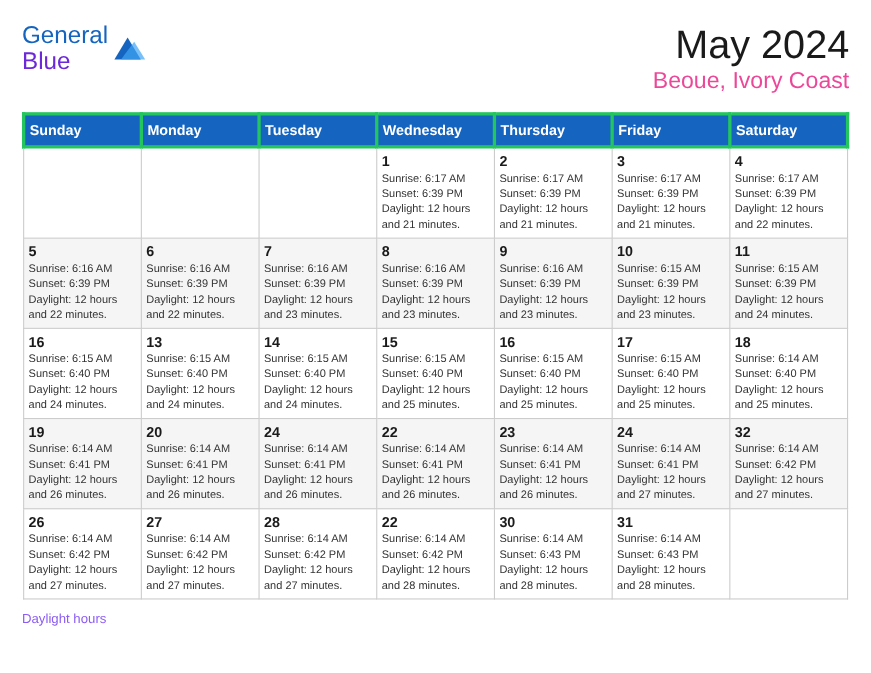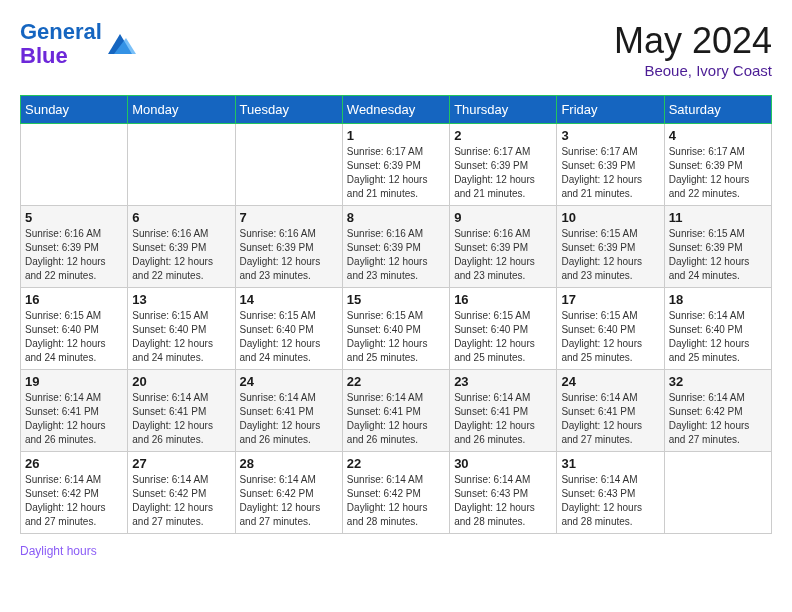--- a/index.html
+++ b/index.html
@@ -15,57 +15,57 @@
       justify-content: space-between;
       align-items: flex-start;
       margin-bottom: 16px;
     }
     .logo {
       display: flex;
       align-items: center;
     }
     .logo-text {
       font-size: 22px;
-      font-weight: bold;
+      font-weight: normal;
       color: #1a1a1a;
       line-height: 1.1;
     }
     .logo-text span {
       color: #1565c0;
     }
     .logo-icon {
       width: 32px;
       height: 28px;
       margin-left: 2px;
     }
     .title-block {
       text-align: right;
     }
     .month-title {
       font-size: 36px;
       font-weight: normal;
       color: #1a1a1a;
     }
     .location-title {
-      font-size: 15px;
-      color: #4c1d95;
+      font-size: 21px;
+      color: #ec4899;
     }
     table {
       width: 100%;
       border-collapse: collapse;
       font-size: 11px;
     }
     thead tr th {
       background-color: #1565c0;
       color: #fff;
       padding: 6px 4px;
       text-align: left;
       font-size: 13px;
-      font-weight: normal;
-      border: 1px solid #22c55e;
+      font-weight: bold;
+      border: 3px solid #22c55e;
     }
     tbody tr td {
       border: 1px solid #ccc;
       vertical-align: top;
       padding: 4px 4px;
       width: 107px;
       min-height: 80px;
     }
     tbody tr:nth-child(even) {
       background-color: #f5f5f5;

